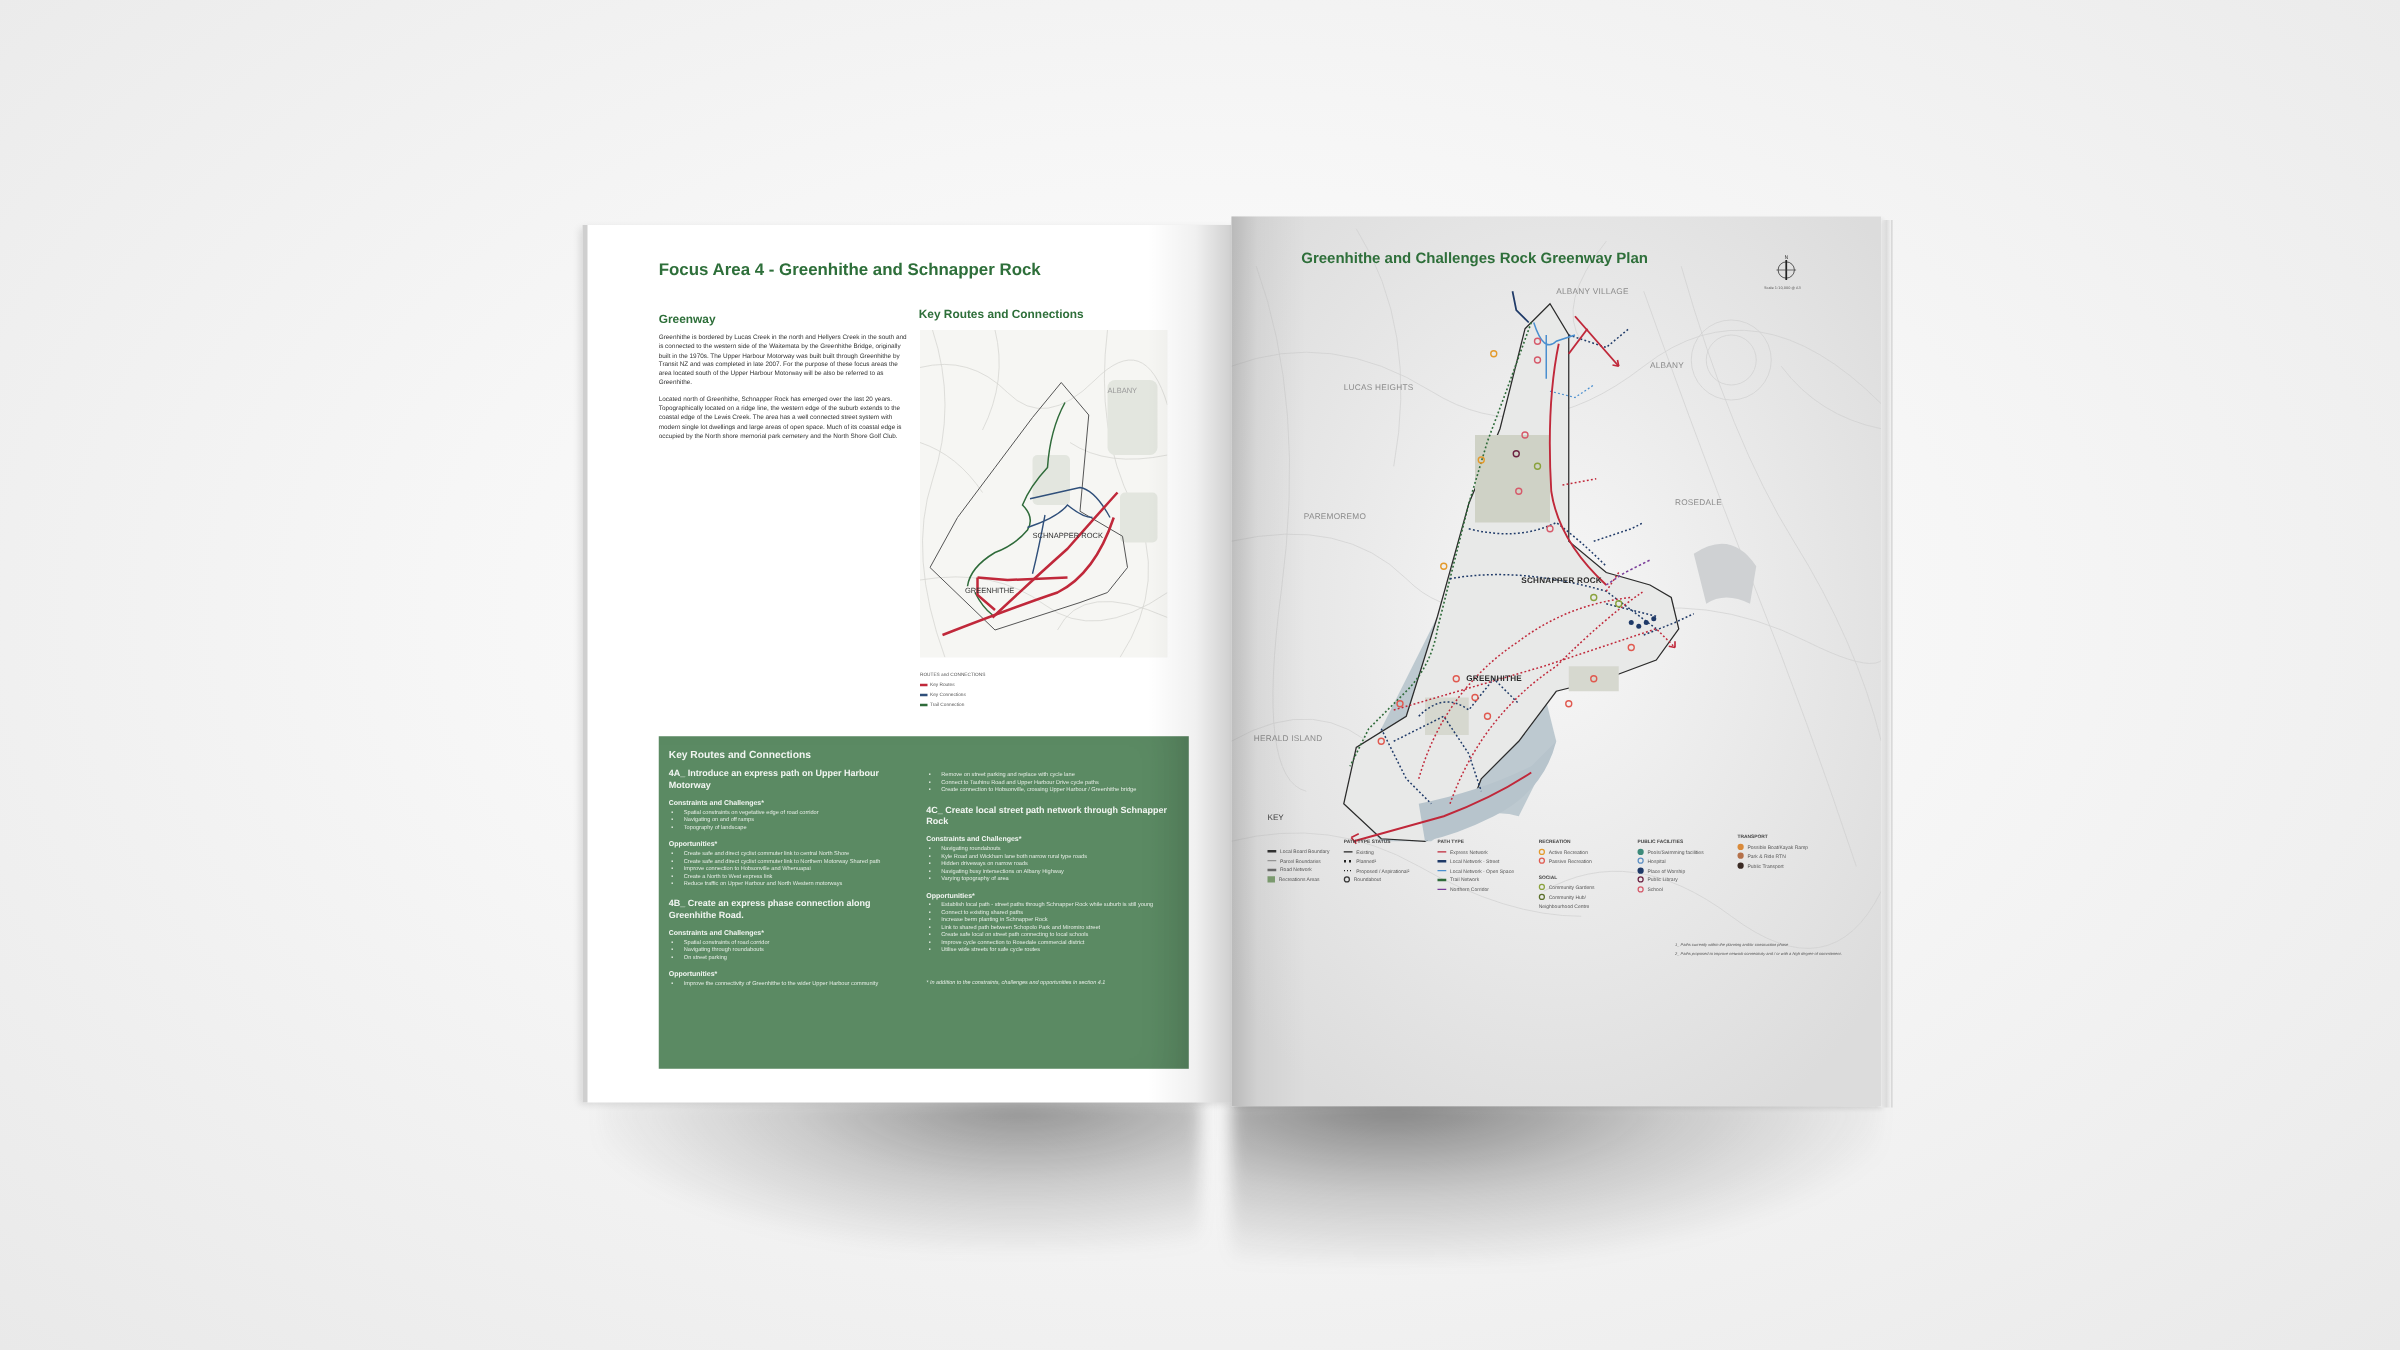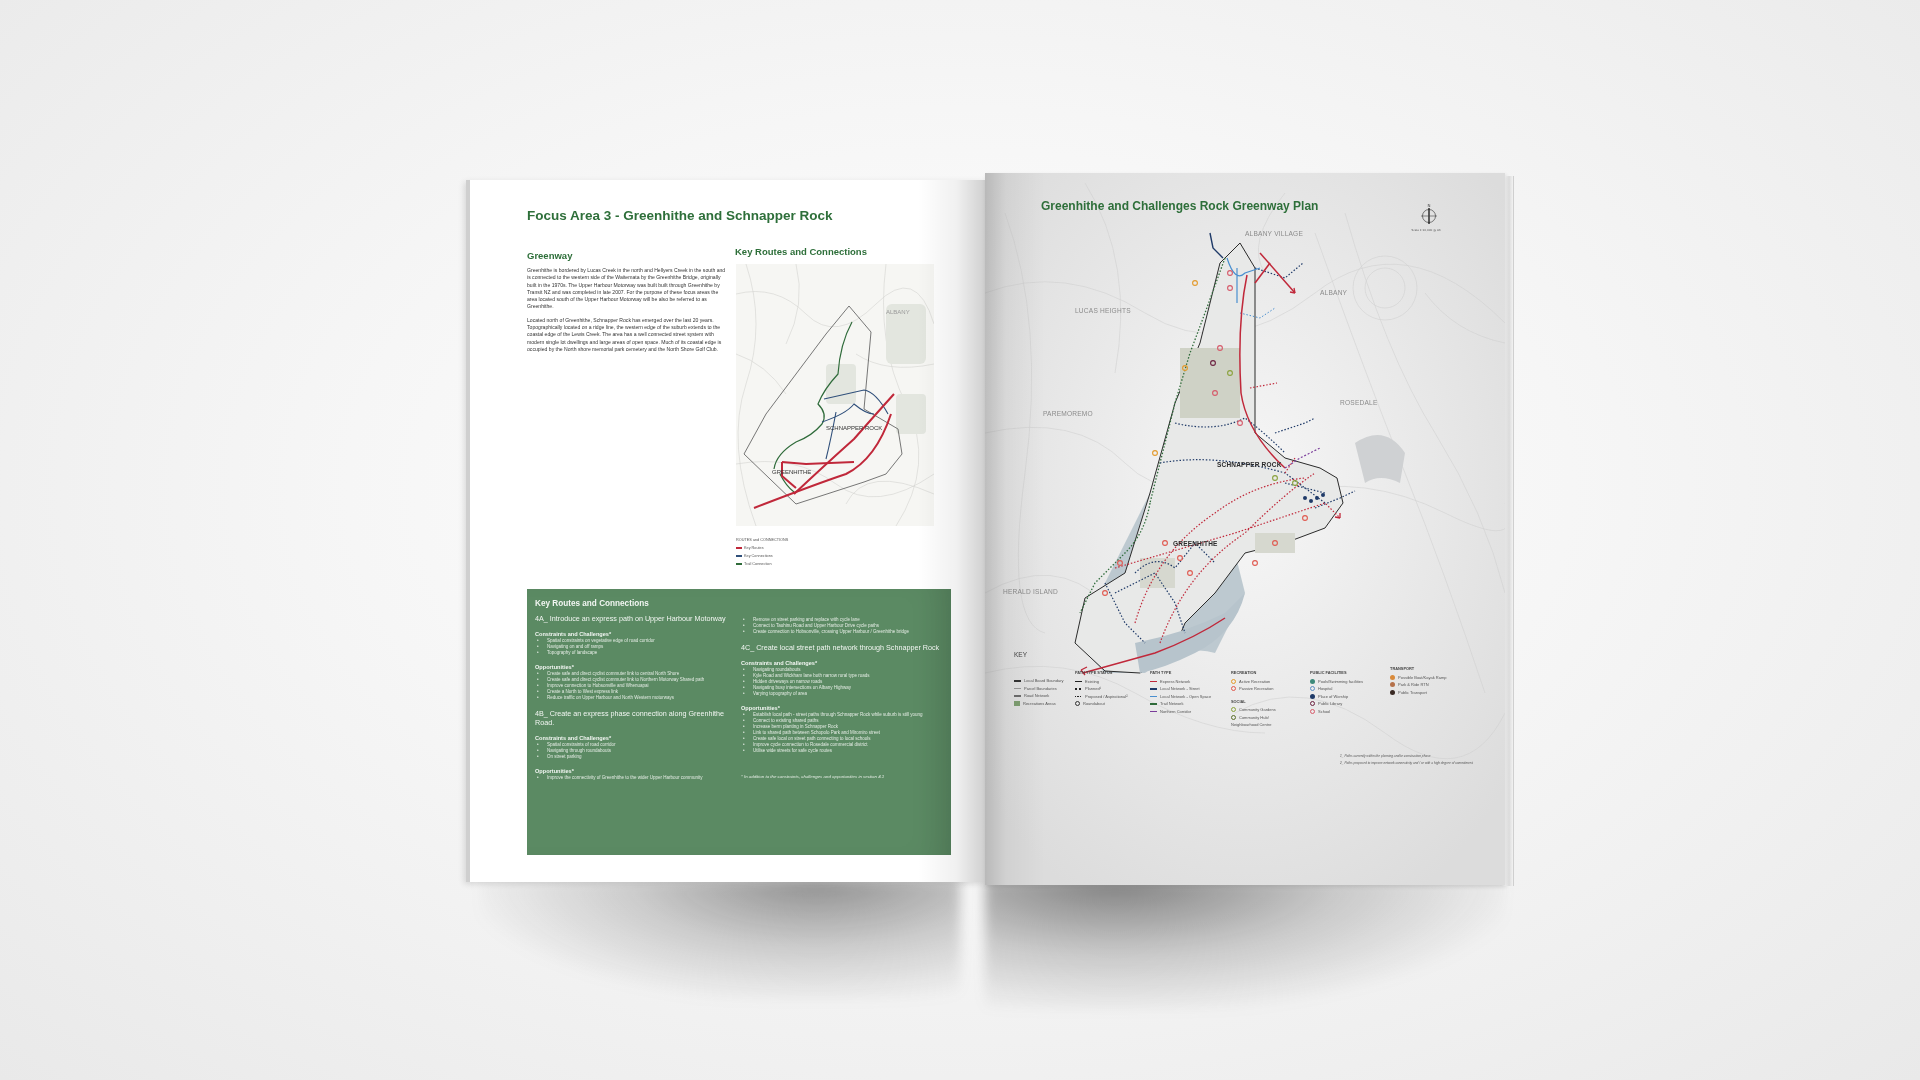--- a/index.html
+++ b/index.html
@@ -80,21 +80,21 @@
   .green-box {
     position: absolute; left: 57px; top: 409px; width: 424px; height: 266px;
     background: #5b8a63; color: #f2f6f2;
     font-family: "Liberation Sans", sans-serif;
     box-shadow: inset -30px 0 40px -30px rgba(0,0,0,0.15);
   }
   .gb-col { position: absolute; top: 10px; width: 200px; }
   .gb-col.c1 { left: 8px; }
   .gb-col.c2 { left: 214px; top: 28px; }
   .gb-title { font-size: 8.2px; font-weight: bold; margin-bottom: 6px; }
-  .gb-sub { font-size: 7.2px; font-weight: normal; line-height: 9px; margin-bottom: 8px; }
+  .gb-sub { font-size: 7.2px; font-weight: bold; line-height: 9px; margin-bottom: 8px; }
   .gb-label { font-size: 5.6px; font-weight: bold; margin-bottom: 1px; }
   .gb-list { list-style: none; font-size: 4.5px; line-height: 6px; margin-bottom: 8px; color: #e4ece4; }
   .gb-list li { position: relative; padding-left: 12px; }
   .gb-list li::before { content: "•"; position: absolute; left: 2px; }
   .gb-note { font-size: 4.4px; font-style: italic; color: #e4ece4; margin-top: 20px; }
 
   
   .big-map { position: absolute; left: 0; top: 0; width: 520px; height: 712px; }
   .rp-title { position: absolute; left: 56px; top: 26px; font-size: 12px; z-index: 3; }
   .compass { position: absolute; left: 430px; top: 30px; width: 28px; height: 34px; z-index: 3; text-align: center; }
@@ -119,21 +119,21 @@
   .kfoot { position: absolute; left: 355px; top: 120px; font-size: 3.2px; font-style: italic; line-height: 7px; color: #555; }
 </style>
 </head>
 <body>
 
 <div class="stage">
   <div class="shadow-left"></div>
   <div class="shadow-right"></div>
 
   <div class="page-left">
-    <div class="lp-title green-title">Focus Area 3 - Greenhithe and Schnapper Rock</div>
+    <div class="lp-title green-title">Focus Area 4 - Greenhithe and Schnapper Rock</div>
 
     <div class="lp-h2 char-h">Greenway</div>
     <div class="char-body">
       <p>Greenhithe is bordered by Lucas Creek in the north and Hellyers Creek in the south and is connected to the western side of the Waitemata by the Greenhithe Bridge, originally built in the 1970s. The Upper Harbour Motorway was built built through Greenhithe by Transit NZ and was completed in late 2007. For the purpose of these focus areas the area located south of the Upper Harbour Motorway will be also be referred to as Greenhithe.</p>
       <p>Located north of Greenhithe, Schnapper Rock has emerged over the last 20 years. Topographically located on a ridge line, the western edge of the suburb extends to the coastal edge of the Lewis Creek. The area has a well connected street system with modern single lot dwellings and large areas of open space. Much of its coastal edge is occupied by the North shore memorial park cemetery and the North Shore Golf Club.</p>
     </div>
 
     <div class="lp-h2 routes-h">Key Routes and Connections</div>
 
     <div class="mini-map">

